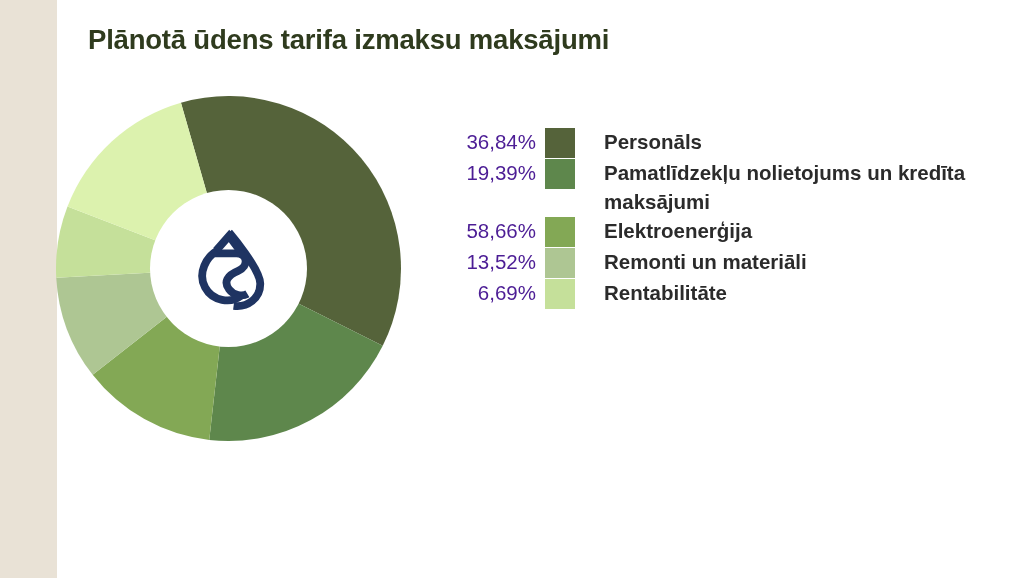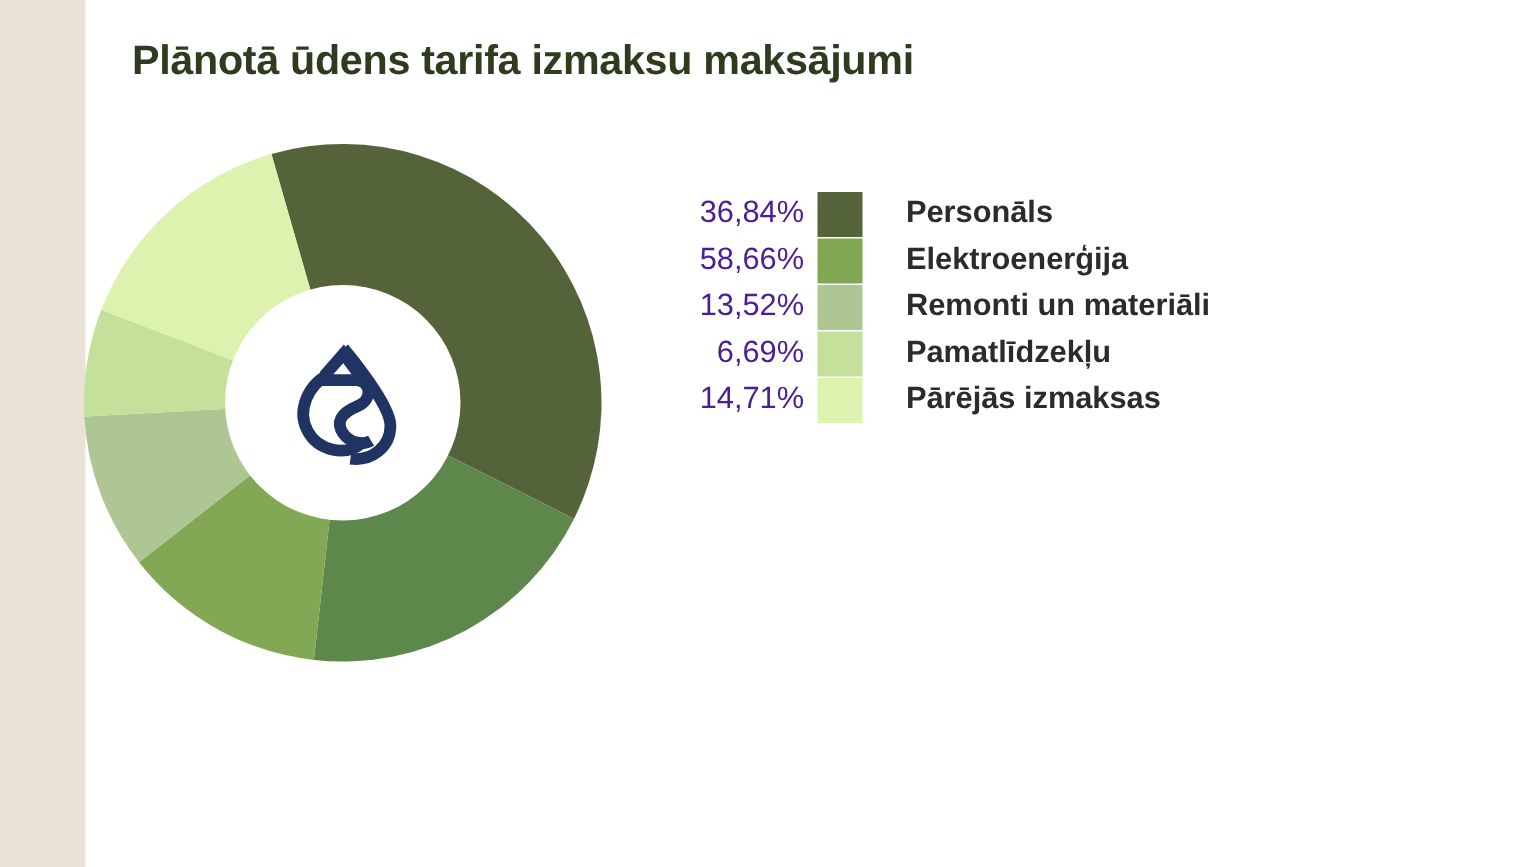--- a/index.html
+++ b/index.html
@@ -154,34 +154,34 @@
     </div>
   </div>
 
   <div id="legend">
     <div class="legend-row">
       <div class="legend-pct">36,84%</div>
       <div class="legend-swatch" style="background:#55633A"></div>
       <div class="legend-label">Personāls</div>
     </div>
     <div class="legend-row">
+      <div class="legend-pct">19,39%</div>
+      <div class="legend-swatch" style="background:#5E874C"></div>
+      <div class="legend-label wrap">Pamatlīdzekļu nolietojums un kredīta maksājumi</div>
+    </div>
+    <div class="legend-row">
       <div class="legend-pct">58,66%</div>
       <div class="legend-swatch" style="background:#83A855"></div>
       <div class="legend-label">Elektroenerģija</div>
     </div>
     <div class="legend-row">
       <div class="legend-pct">13,52%</div>
       <div class="legend-swatch" style="background:#AEC693"></div>
       <div class="legend-label">Remonti un materiāli</div>
     </div>
     <div class="legend-row">
       <div class="legend-pct">6,69%</div>
       <div class="legend-swatch" style="background:#C5E09A"></div>
-      <div class="legend-label">Pamatlīdzekļu</div>
-    </div>
-    <div class="legend-row">
-      <div class="legend-pct">14,71%</div>
-      <div class="legend-swatch" style="background:#DCF2AE"></div>
-      <div class="legend-label">Pārējās izmaksas</div>
+      <div class="legend-label">Rentabilitāte</div>
     </div>
   </div>
 
 </div>
 
 </body></html>

